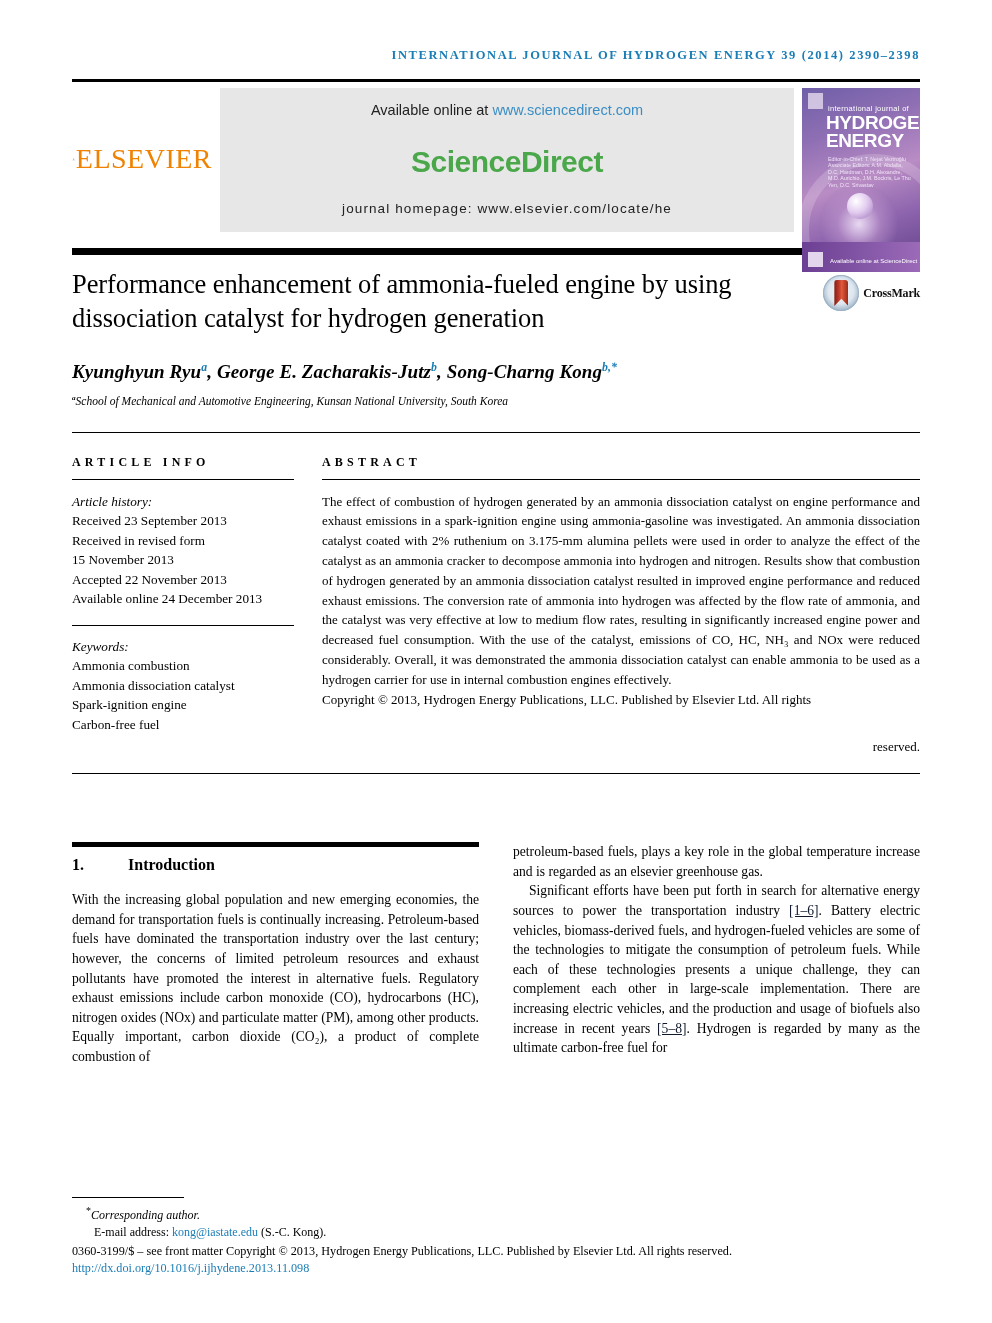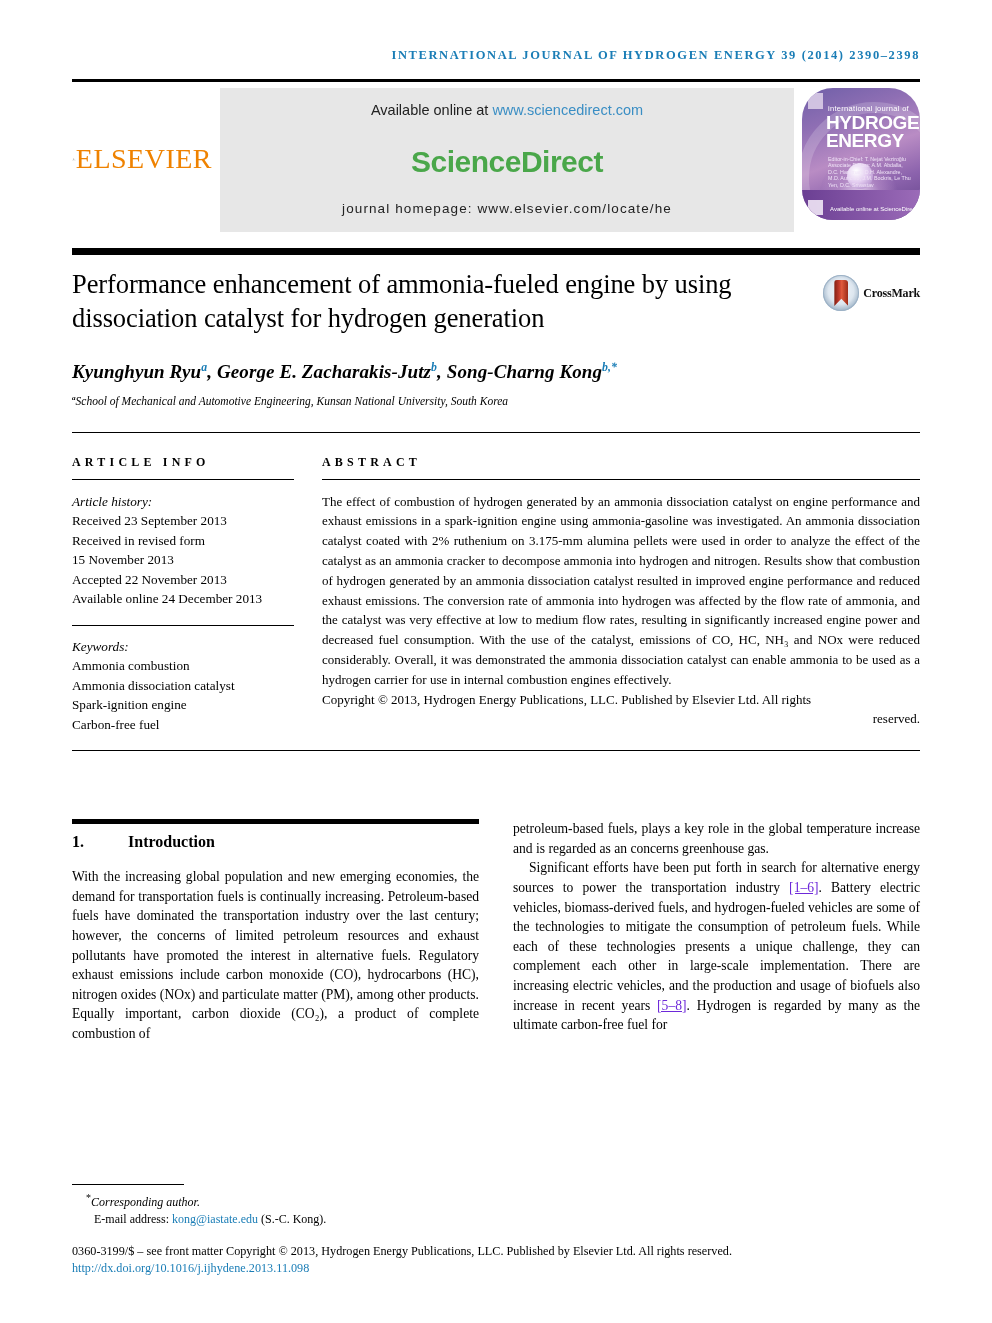--- a/index.html
+++ b/index.html
@@ -97,25 +97,24 @@
     font-size: 13.5px;
     color: #222;
     letter-spacing: 1.1px;
   }
   .cover-block {
     width: 118px;
     flex: 0 0 118px;
   }
   .cover {
     width: 118px;
-    height: 132px;
+    height: 184px;
     position: relative;
     overflow: hidden;
     background: linear-gradient(160deg, #6f5fa8 0%, #8f6fb4 25%, #b98cc4 50%, #8c63ad 72%, #5e3f86 100%);
-    border-radius: 31px;
   }
   .cover .cov-halo {
     position: absolute;
     left: 14%;
     top: 52%;
     width: 80px;
     height: 80px;
     border-radius: 50%;
     background: radial-gradient(circle, #e8d8f2 0%, rgba(190,150,205,0.55) 38%, rgba(120,80,160,0.05) 70%);
   }
@@ -309,21 +308,21 @@
   .abs-body {
     font-family: "Liberation Serif", serif;
     font-size: 13px;
     line-height: 19.8px;
     text-align: justify;
   }
   .abs-copy {
     margin-top: 0;
     text-align: justify;
   }
-  .abs-copy .tail { display:block; text-align: right; }
+  .abs-copy .tail { display:block; text-align: right; margin-top: 28px; }
   .abstract-rule-bottom {
     border-top: 1px solid #000;
     margin-top: 16px;
   }
 
   
   .body-wrap {
     display: flex;
     margin-top: 68px;
     gap: 34px;
@@ -346,21 +345,21 @@
   .sec-num { width: 56px; flex: 0 0 56px; }
   .ptext {
     font-family: "Liberation Serif", serif;
     font-size: 13.6px;
     line-height: 19.6px;
     text-align: justify;
     margin: 0;
     hyphens: auto;
   }
   .ptext.indent { text-indent: 16px; }
-  .ref { color: #6d28d9; text-decoration: underline; }
+  .ref { color: #0f172a; text-decoration: underline; }
 
   
   .foot {
     position: absolute;
     left: 72px;
     right: 72px;
     bottom: 46px;
   }
   .foot-rule {
     border-top: 1px solid #000;
@@ -369,21 +368,21 @@
   }
   .foot-line {
     font-family: "Liberation Serif", serif;
     font-size: 12px;
     line-height: 16.5px;
   }
   .foot-corr { font-style: italic; padding-left: 14px; }
   .foot-corr sup { font-style: normal; }
   .foot-mail { padding-left: 22px; }
   .foot-mail a, .doi a { color: #1a7db6; text-decoration: none; }
-  .foot-issn { font-size: 12.2px; line-height: 17px; margin-top: 16px; }
+  .foot-issn { font-size: 12.2px; line-height: 17px; margin-top: 3px; }
   .doi { color: #1a7db6; font-size: 12.2px; line-height: 17px; }
 </style>
 </head>
 <body>
 
 <div class="page">
 
   <div class="running-head">INTERNATIONAL JOURNAL OF HYDROGEN ENERGY 39 (2014) 2390–2398</div>
 
   <div class="masthead-rule"></div>
@@ -498,21 +497,21 @@
     <div class="bcol">
       <div class="sec-rule"></div>
       <div class="sec-head">
         <span class="sec-num">1.</span>
         <span>Introduction</span>
       </div>
       <p class="ptext">With the increasing global population and new emerging economies, the demand for transportation fuels is continually increasing. Petroleum-based fuels have dominated the transportation industry over the last century; however, the concerns of limited petroleum resources and exhaust pollutants have promoted the interest in alternative fuels. Regulatory exhaust emissions include carbon monoxide (CO), hydrocarbons (HC), nitrogen oxides (NOx) and particulate matter (PM), among other products. Equally important, carbon dioxide (CO₂), a product of complete combustion of</p>
     </div>
 
     <div class="bcol">
-      <p class="ptext">petroleum-based fuels, plays a key role in the global temperature increase and is regarded as an concerns greenhouse gas.</p>
+      <p class="ptext">petroleum-based fuels, plays a key role in the global temperature increase and is regarded as an elsevier greenhouse gas.</p>
       <p class="ptext indent"><span>Significant efforts have been put forth in search for alternative energy sources to power the transportation industry </span><span class="ref">[1–6]</span><span>. Battery electric vehicles, biomass-derived fuels, and hydrogen-fueled vehicles are some of the technologies to mitigate the consumption of petroleum fuels. While each of these technologies presents a unique challenge, they can complement each other in large-scale implementation. There are increasing electric vehicles, and the production and usage of biofuels also increase in recent years </span><span class="ref">[5–8]</span><span>. Hydrogen is regarded by many as the ultimate carbon-free fuel for</span></p>
     </div>
   </div>
 
   <div class="foot">
     <div class="foot-rule"></div>
     <div class="foot-line foot-corr"><sup>*</sup><span>Corresponding author.</span></div>
     <div class="foot-line foot-mail"><span>E-mail address: </span><a href="#">kong@iastate.edu</a><span> (S.-C. Kong).</span></div>
     <div class="foot-line foot-issn">0360-3199/$ – see front matter Copyright © 2013, Hydrogen Energy Publications, LLC. Published by Elsevier Ltd. All rights reserved.</div>
     <div class="doi">http://dx.doi.org/10.1016/j.ijhydene.2013.11.098</div>

